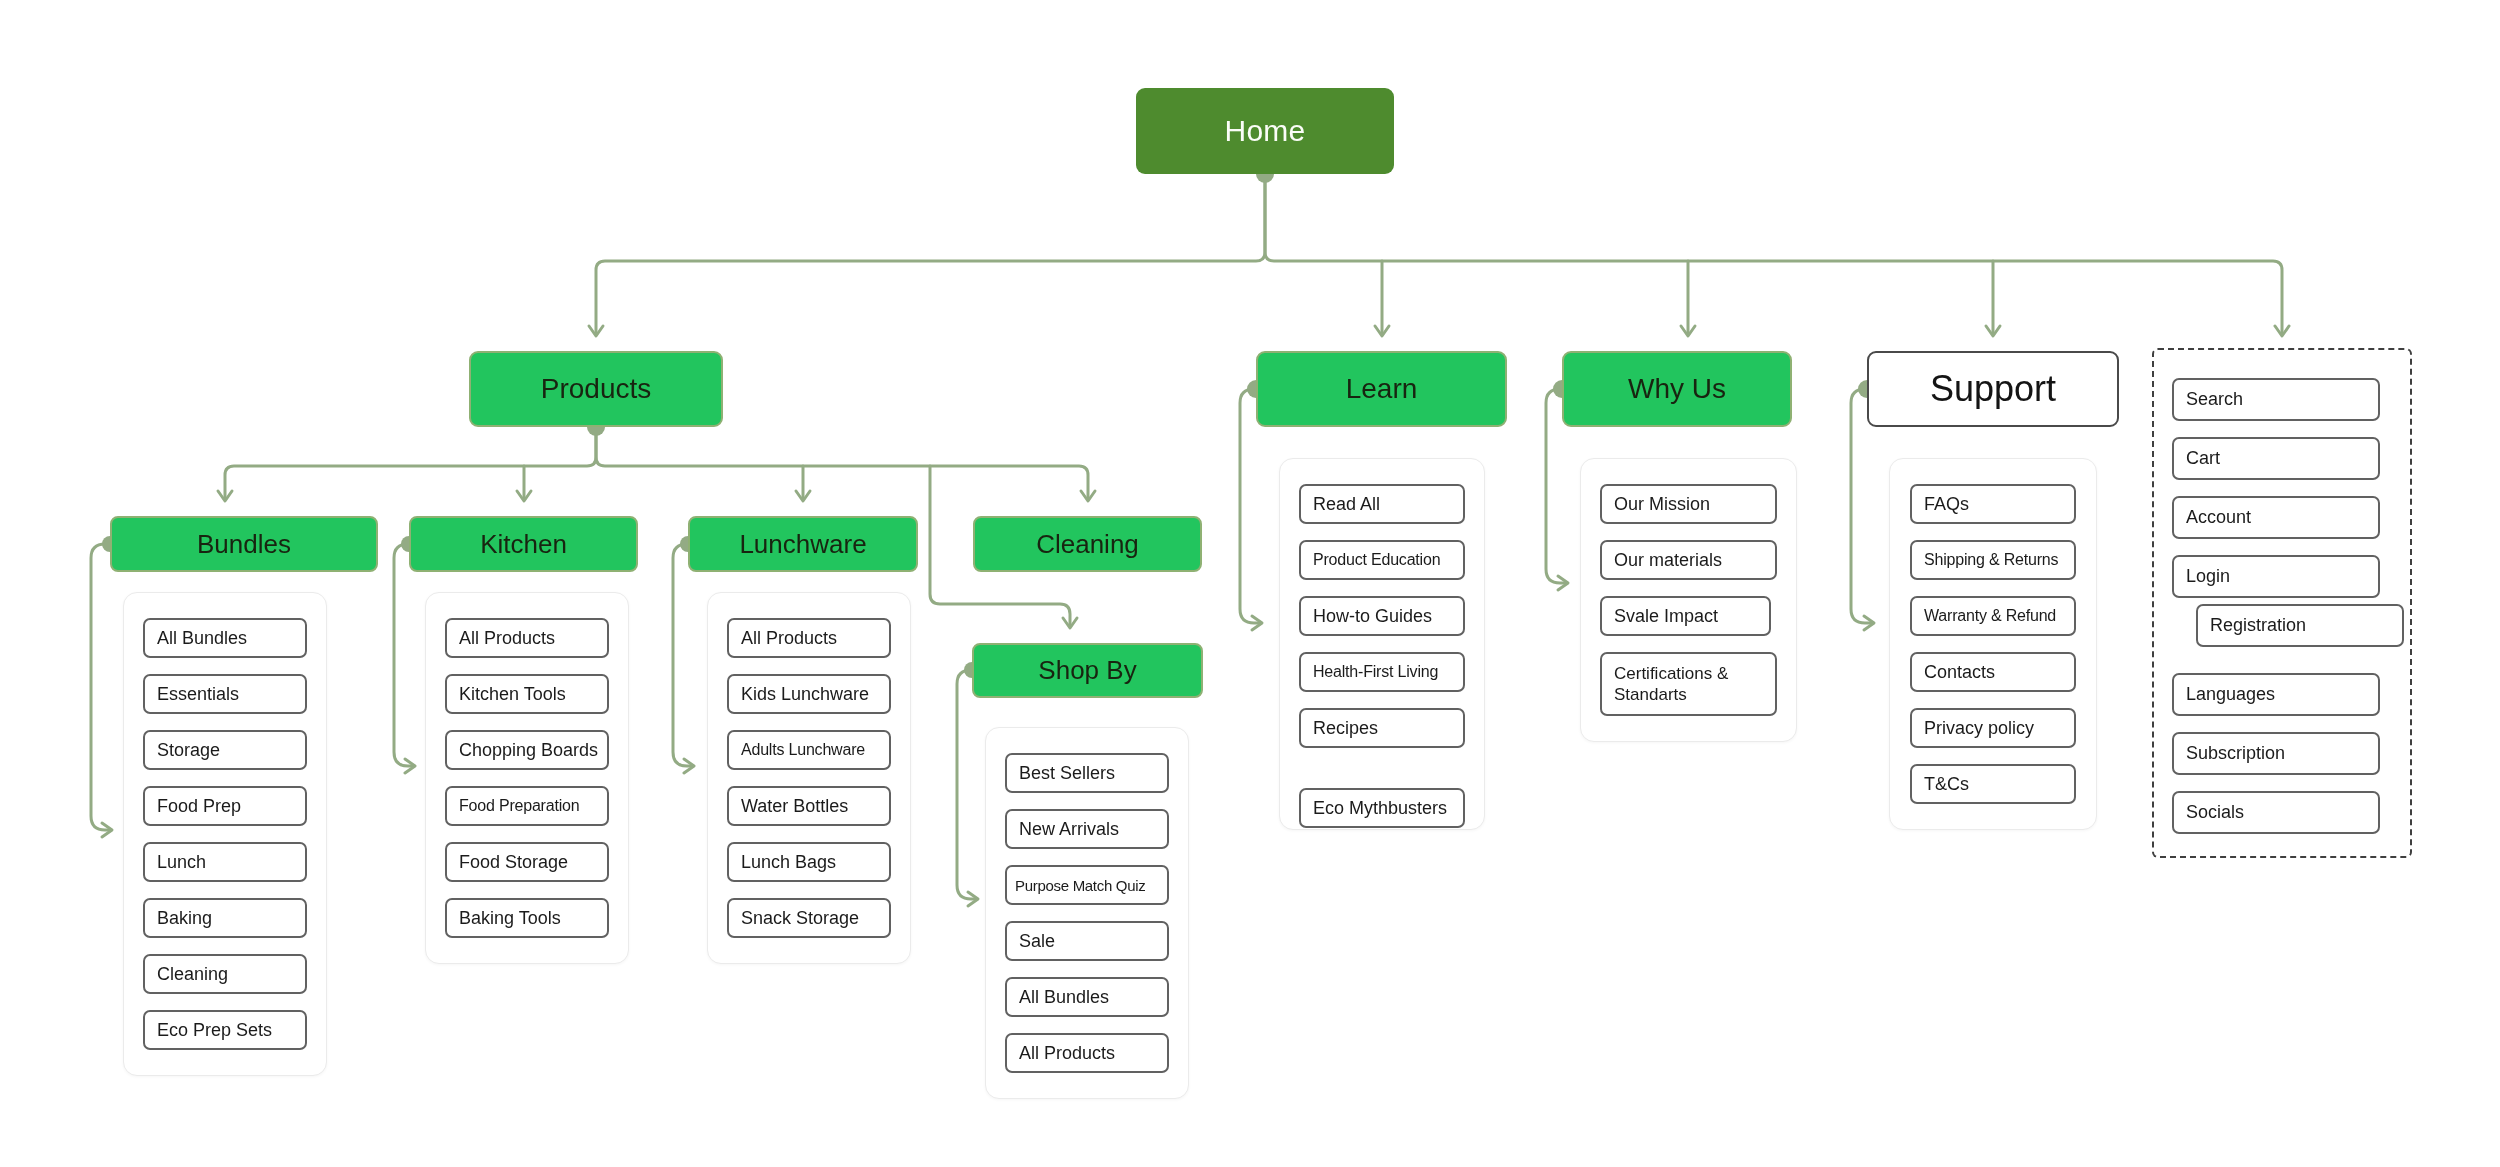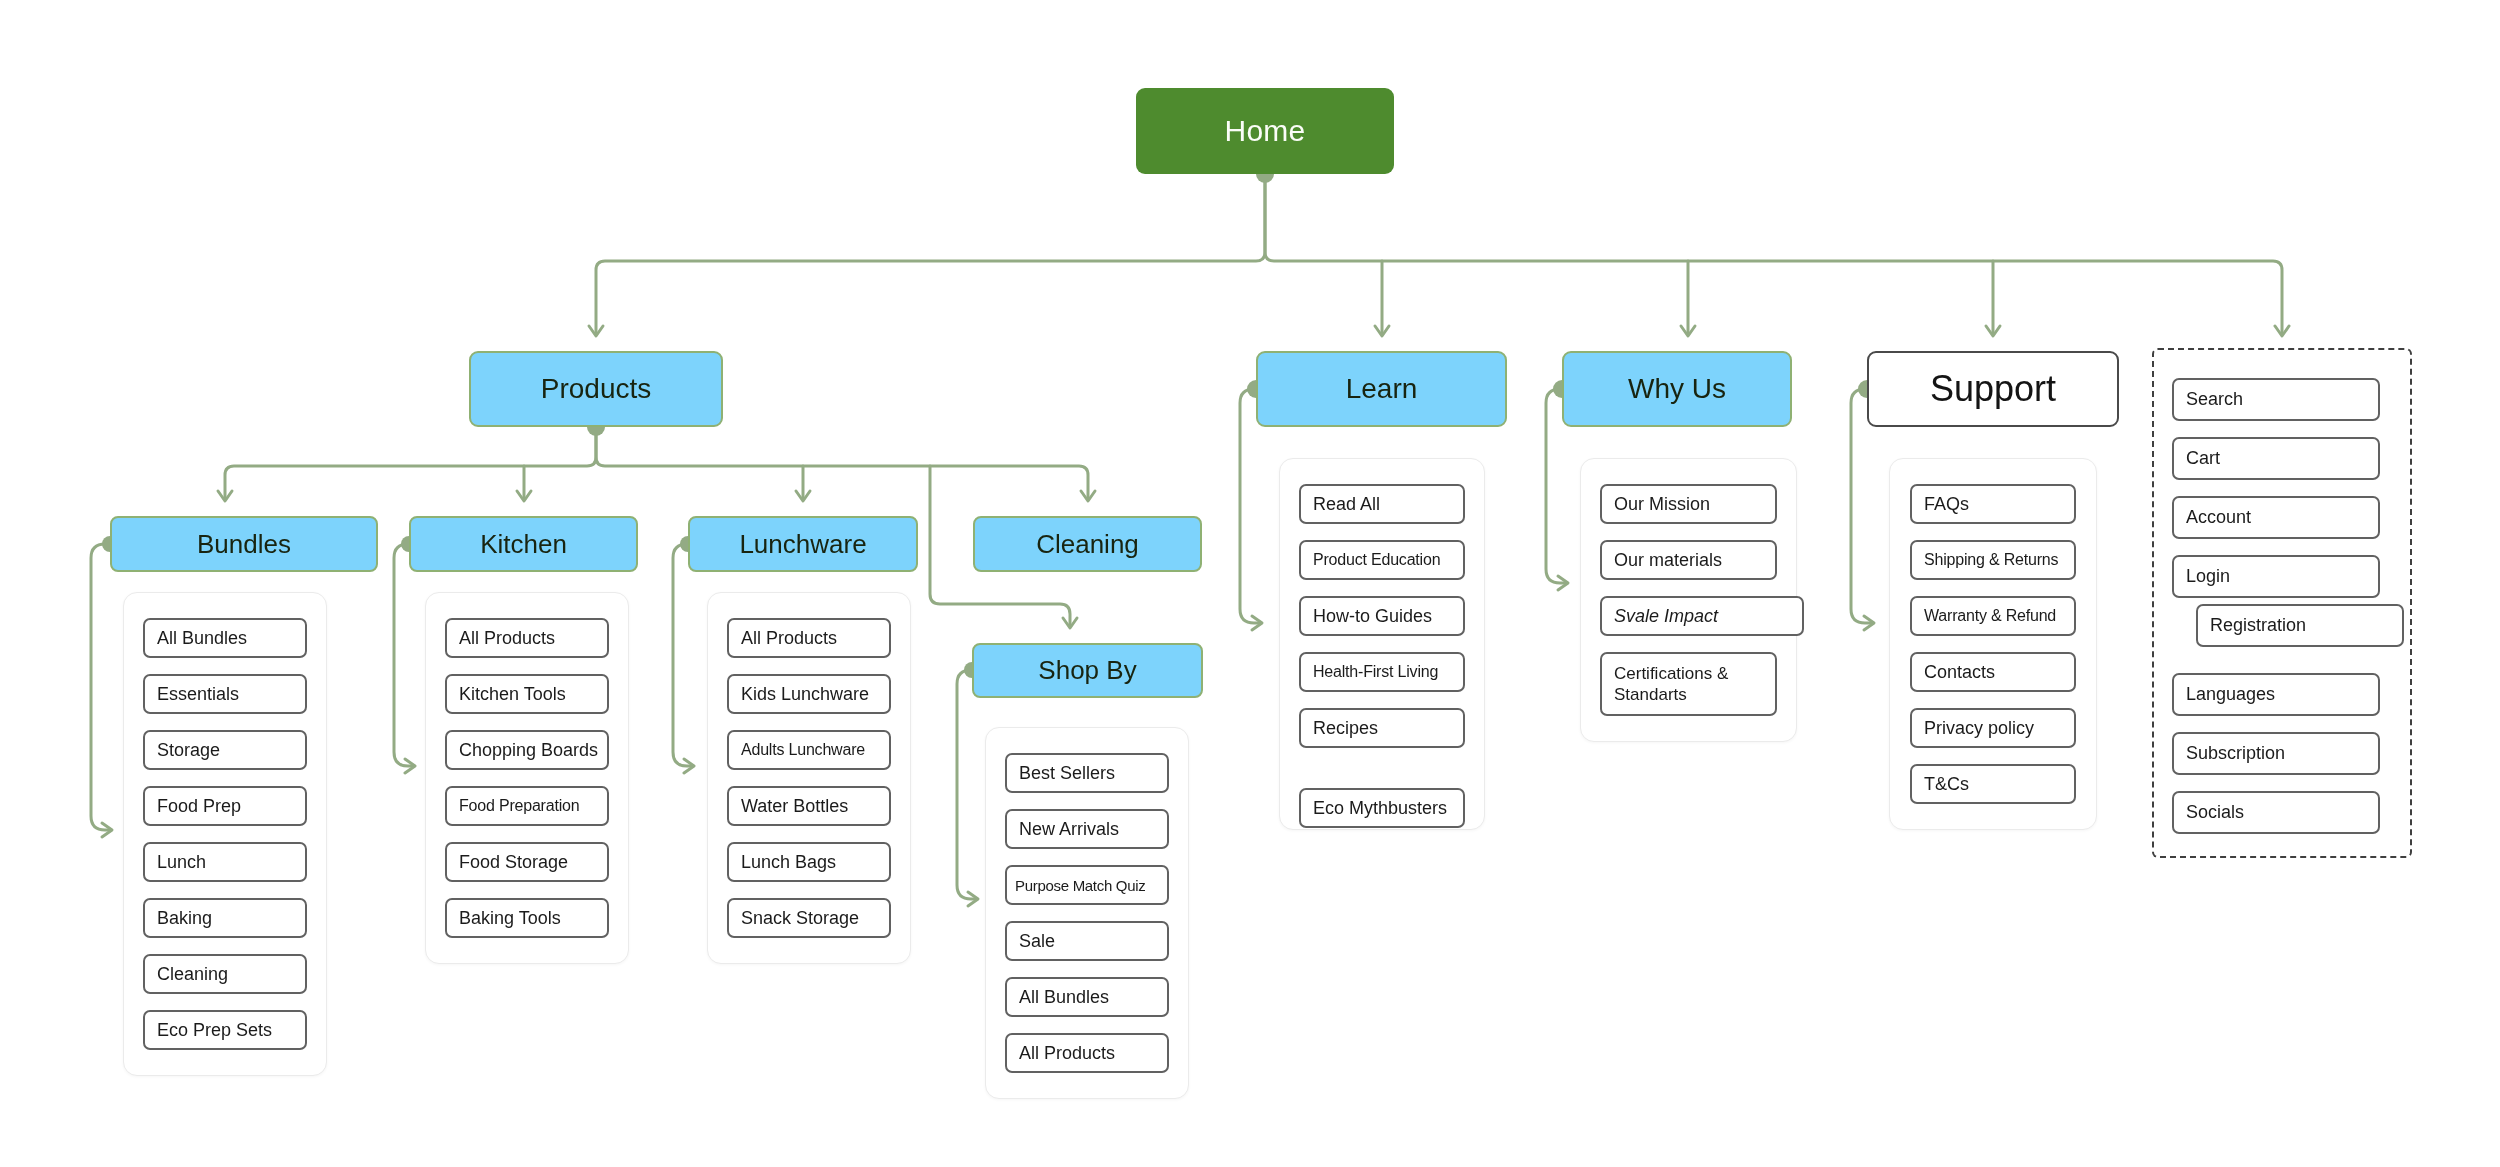--- a/index.html
+++ b/index.html
@@ -11,21 +11,21 @@
   .box{
     position:absolute;box-sizing:border-box;
     display:flex;align-items:center;justify-content:center;
     text-align:center;
   }
   .home{
     background:#4e8b2e;border-radius:9px;color:#fbfdf8;
     font-size:30px;font-weight:500;letter-spacing:.2px;
   }
   .green{
-    background:#7dd3fc;border:2px solid #8fb173;border-radius:9px;
+    background:#22c55e;border:2px solid #8fb173;border-radius:9px;
     font-size:28px;color:#182410;font-weight:500;
   }
   .sub{font-size:26px;border-radius:8px;}
   .outline{
     background:#ffffff;border:2.5px solid #4a4a4a;border-radius:9px;
     font-size:36px;color:#141414;font-weight:500;
   }
   .panel{
     position:absolute;box-sizing:border-box;background:#ffffff;
     border:1.5px solid #ebebeb;border-radius:14px;
@@ -146,21 +146,21 @@
 
   <div class="item" style="left:1299px;top:484px;width:166px;">Read All</div>
   <div class="item sm" style="left:1299px;top:540px;width:166px;">Product Education</div>
   <div class="item" style="left:1299px;top:596px;width:166px;">How-to Guides</div>
   <div class="item sm" style="left:1299px;top:652px;width:166px;">Health-First Living</div>
   <div class="item" style="left:1299px;top:708px;width:166px;">Recipes</div>
   <div class="item" style="left:1299px;top:788px;width:166px;">Eco Mythbusters</div>
 
   <div class="item" style="left:1600px;top:484px;width:177px;">Our Mission</div>
   <div class="item" style="left:1600px;top:540px;width:177px;">Our materials</div>
-  <div class="item" style="left:1600px;top:596px;width:204px;font-style:italic;">Svale Impact</div>
+  <div class="item" style="left:1600px;top:596px;width:171px;">Svale Impact</div>
   <div class="item tall" style="left:1600px;top:652px;width:177px;">Certifications &amp; Standarts</div>
 
   <div class="item" style="left:1910px;top:484px;width:166px;">FAQs</div>
   <div class="item sm" style="left:1910px;top:540px;width:166px;">Shipping &amp; Returns</div>
   <div class="item sm" style="left:1910px;top:596px;width:166px;">Warranty &amp; Refund</div>
   <div class="item" style="left:1910px;top:652px;width:166px;">Contacts</div>
   <div class="item" style="left:1910px;top:708px;width:166px;">Privacy policy</div>
   <div class="item" style="left:1910px;top:764px;width:166px;">T&amp;Cs</div>
 
   <div class="item util" style="left:2172px;top:378px;">Search</div>

